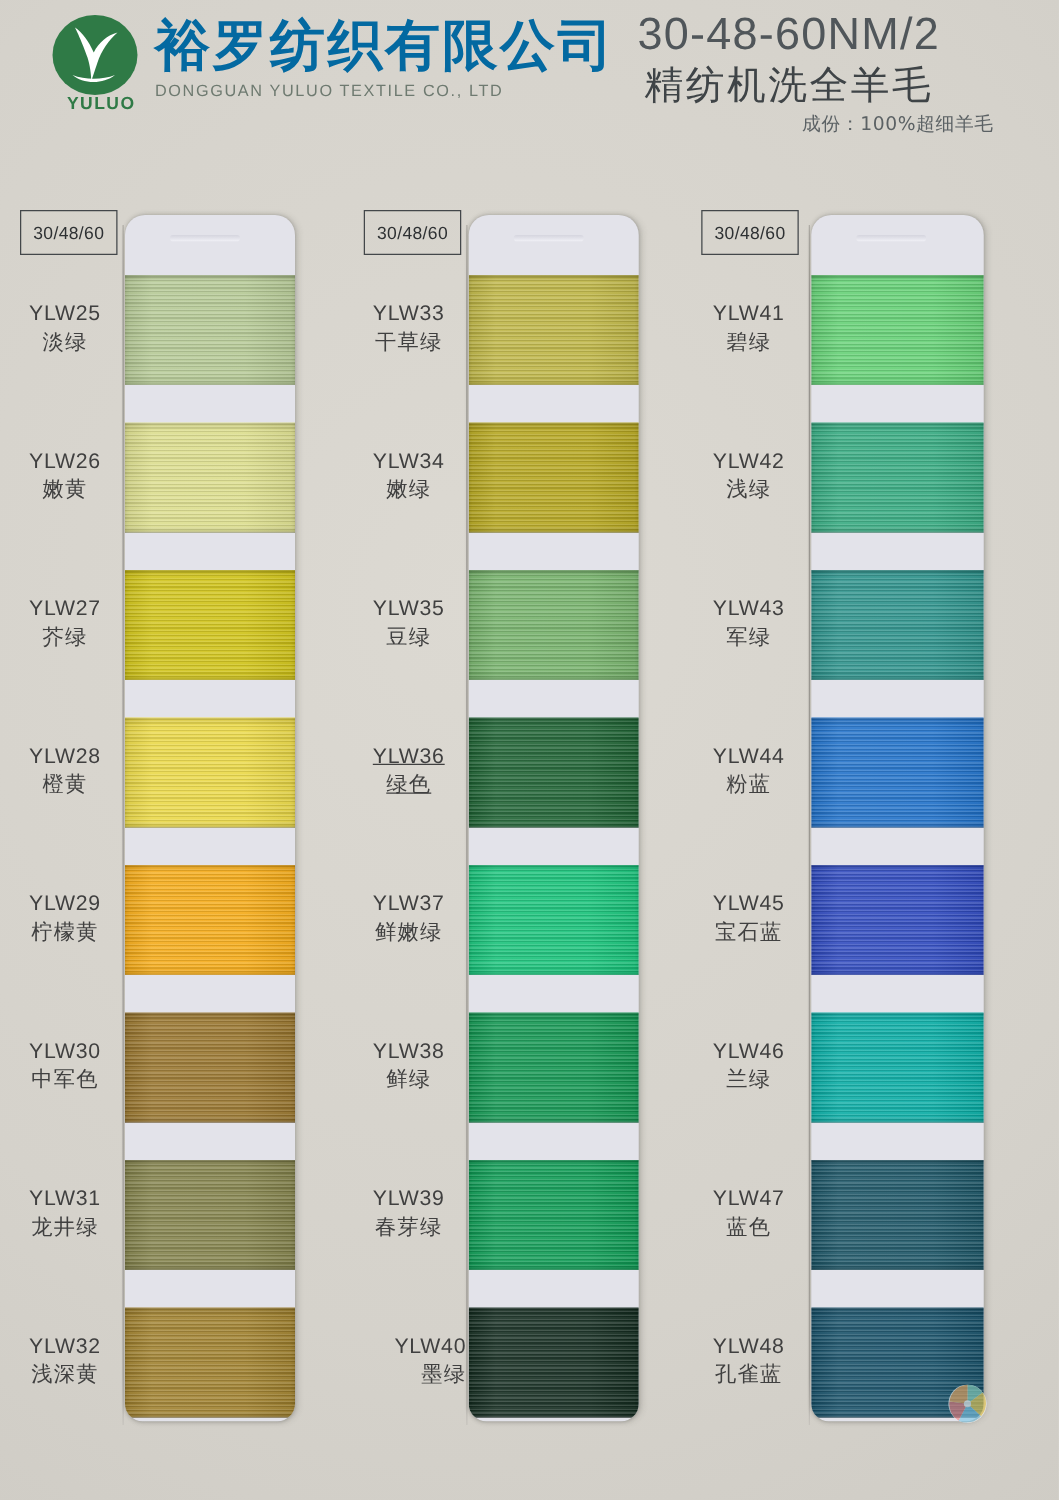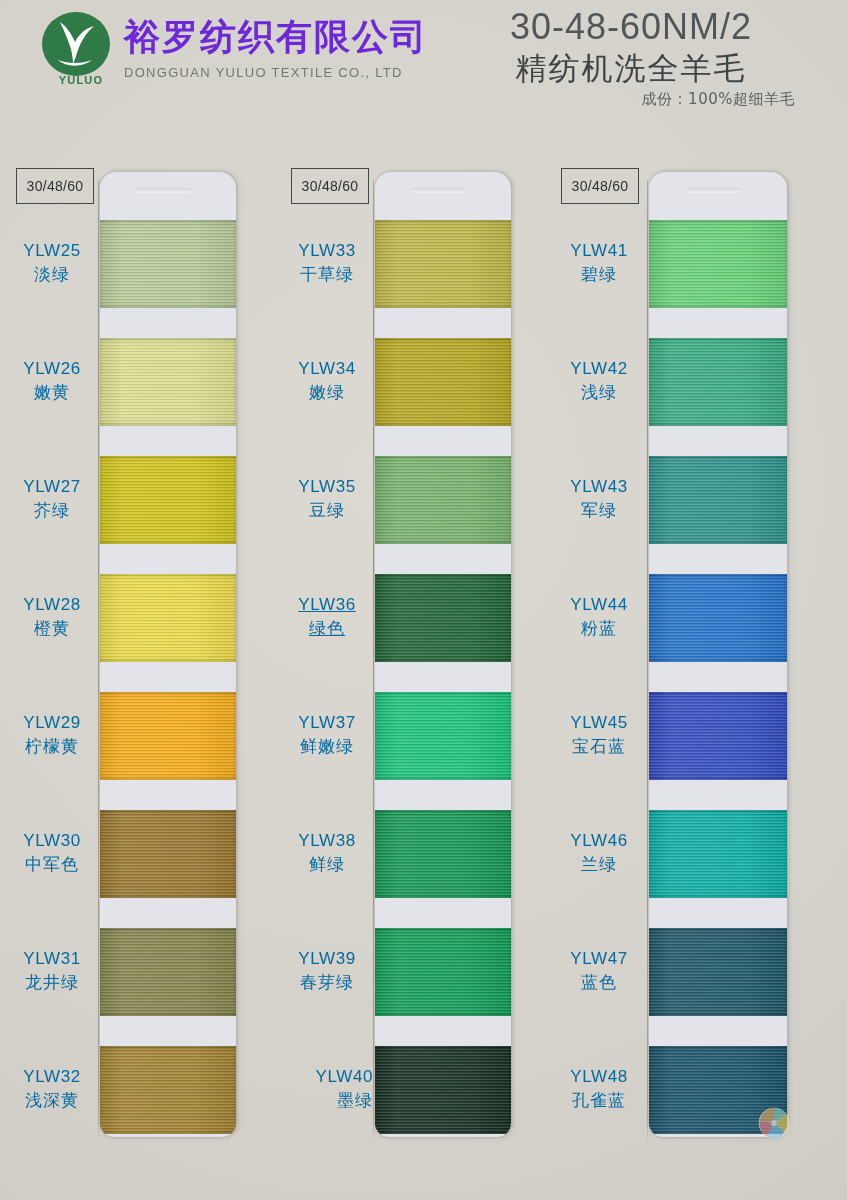--- a/index.html
+++ b/index.html
@@ -23,26 +23,26 @@
   .logo-wrap{position:relative;width:82px;height:84px;}
   .logo-circle{
     position:absolute;left:4px;top:4px;width:68px;height:64px;border-radius:50%;
     background:#2f7a46;
   }
   .logo-leaf{
     position:absolute;left:18px;top:12px;width:40px;height:48px;
   }
   .logo-text{
     position:absolute;left:10px;top:66px;width:66px;text-align:center;
-    font-size:11px;font-weight:bold;color:#2f7a46;letter-spacing:1.2px;
+    font-size:14px;font-weight:bold;color:#2f7a46;letter-spacing:1.2px;
     font-family:"Liberation Sans",sans-serif;
   }
   .brand-names{margin-left:4px;padding-top:6px;}
   .cn-name{
-    font-size:36px;font-weight:bold;color:#6d28d9;letter-spacing:2px;
+    font-size:44px;font-weight:bold;color:#0369a1;letter-spacing:2px;
     line-height:46px;white-space:nowrap;
     font-family:"DejaVu Sans","Liberation Sans",sans-serif;
   }
   .en-name{
     font-size:13px;color:#6e7a70;letter-spacing:1.3px;line-height:22px;
     white-space:nowrap;margin-top:2px;
     font-family:"Liberation Sans",sans-serif;
   }
   .spec{position:absolute;right:46px;top:6px;text-align:center;width:340px;}
   .spec-code{
@@ -77,21 +77,21 @@
     border:1.4px solid #43474a;
     display:flex;align-items:center;justify-content:center;
     font-size:14px;color:#2e3133;letter-spacing:.3px;
     background:rgba(214,211,204,.35);
     font-family:"Liberation Sans",sans-serif;
   }
   
   .labels{position:absolute;left:0;top:0;width:92px;height:1010px;}
   .col2 .labels{width:96px;}
   .label{
-    position:absolute;left:0;width:92px;text-align:center;color:#0369a1;
+    position:absolute;left:0;width:92px;text-align:center;color:#404040;
   }
   .col2 .label{width:96px;}
   .label .code{
     font-size:17px;letter-spacing:.6px;line-height:22px;
     font-family:"Liberation Sans",sans-serif;
   }
   .label .name{
     font-size:17px;letter-spacing:1px;line-height:24px;
     font-family:"DejaVu Sans","Liberation Sans",sans-serif;
   }

